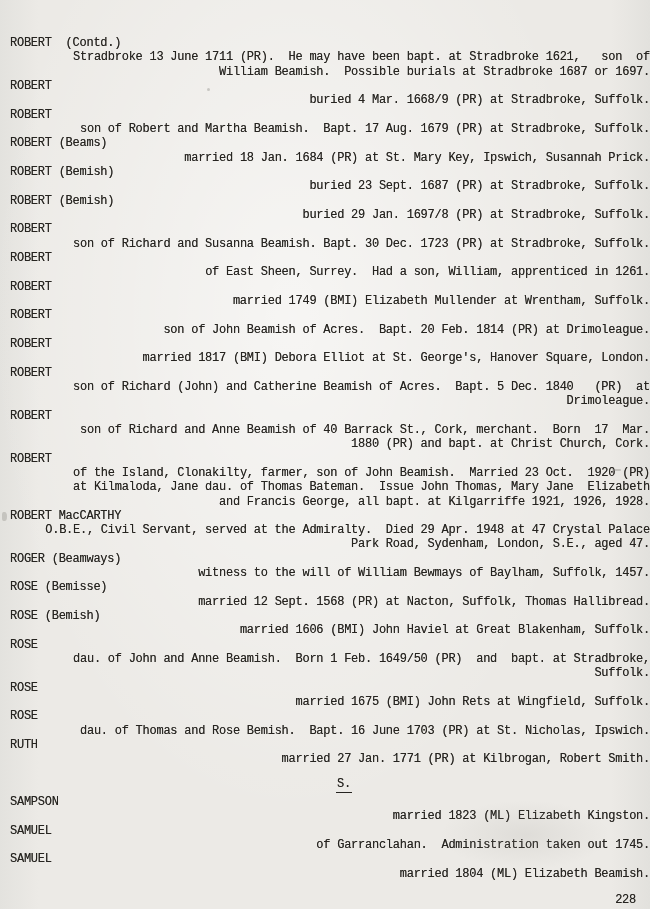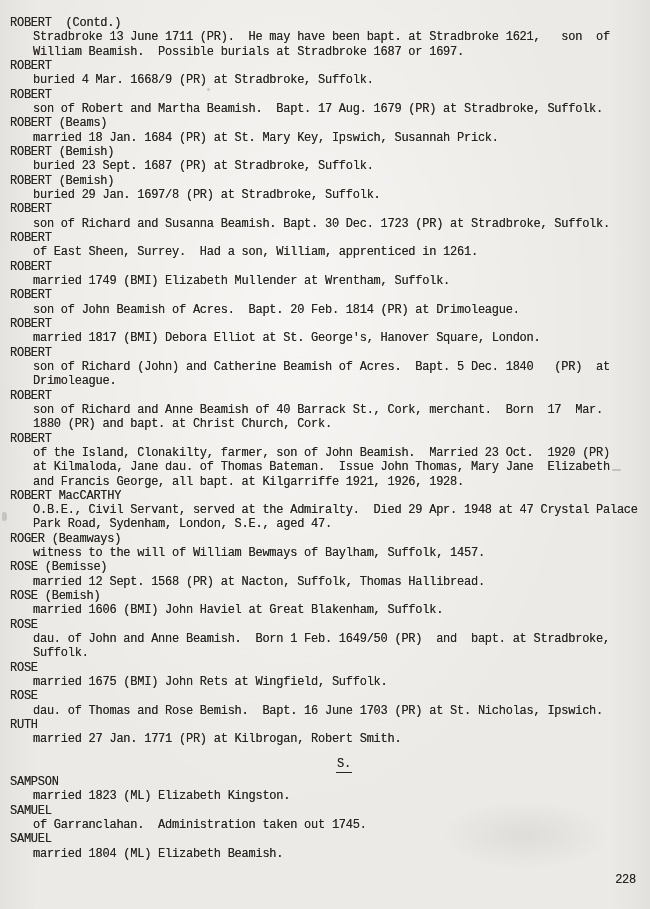--- a/index.html
+++ b/index.html
@@ -12,24 +12,24 @@
       radial-gradient(ellipse at 45% 35%, rgba(255,255,255,0.55) 0%, rgba(255,255,255,0) 60%),
       linear-gradient(90deg, #e3e2de 0%, #eceae6 6%, #eceae6 94%, #e2e1dd 100%),
       #eae8e4;
     font-family: "Liberation Mono", "DejaVu Sans Mono", monospace;
     font-size: 12px;
     letter-spacing: -0.25px;
     line-height: 14.33px;
     color: #262420;
     text-shadow: 0 0 0.6px rgba(45,42,38,0.65);
   }
-  .page { position: absolute; inset: 0; padding-top: 16px; }
+  .page { position: absolute; inset: 0; padding-top: 36px; }
   .entry { padding-left: 10px; }
   .entry-name { white-space: pre; }
-  .entry-line { white-space: pre; padding-left: 23px; }
+  .entry-line { white-space: pre; padding-left: 23px; text-align: right; }
   .section-header {
     text-align: center;
     margin-top: 10px;
     margin-bottom: 4px;
     padding-left: 38px; 
   }
   .section-header span { border-bottom: 1px solid #262420; padding: 0 1px 1px 1px; }
   .page-number { text-align: right; margin-top: 12px; padding-right: 14px; }
   .speck { position: absolute; background: #8d8a84; border-radius: 50%; opacity: 0.5; }
   .speck-1 { left: 2px;  top: 512px; width: 5px; height: 9px; border-radius: 40% 60% 60% 40%; opacity: 0.35; }

